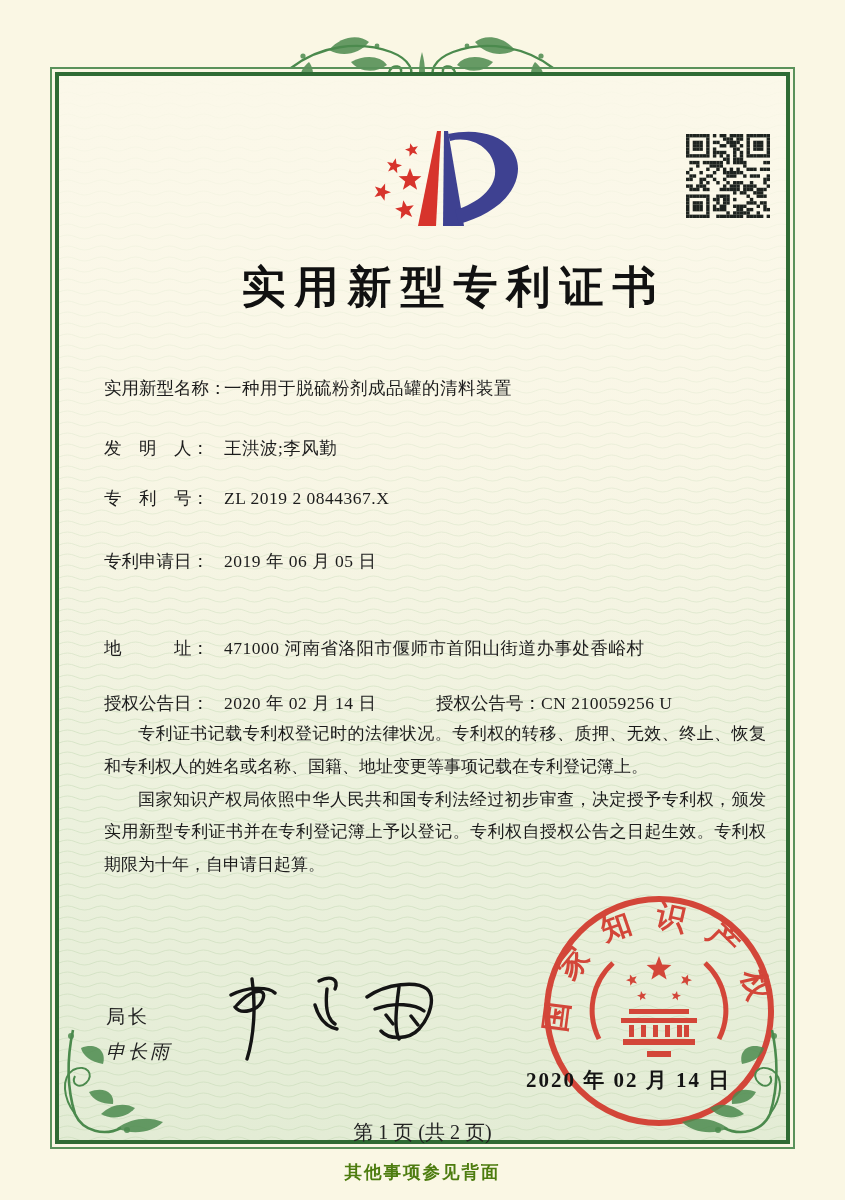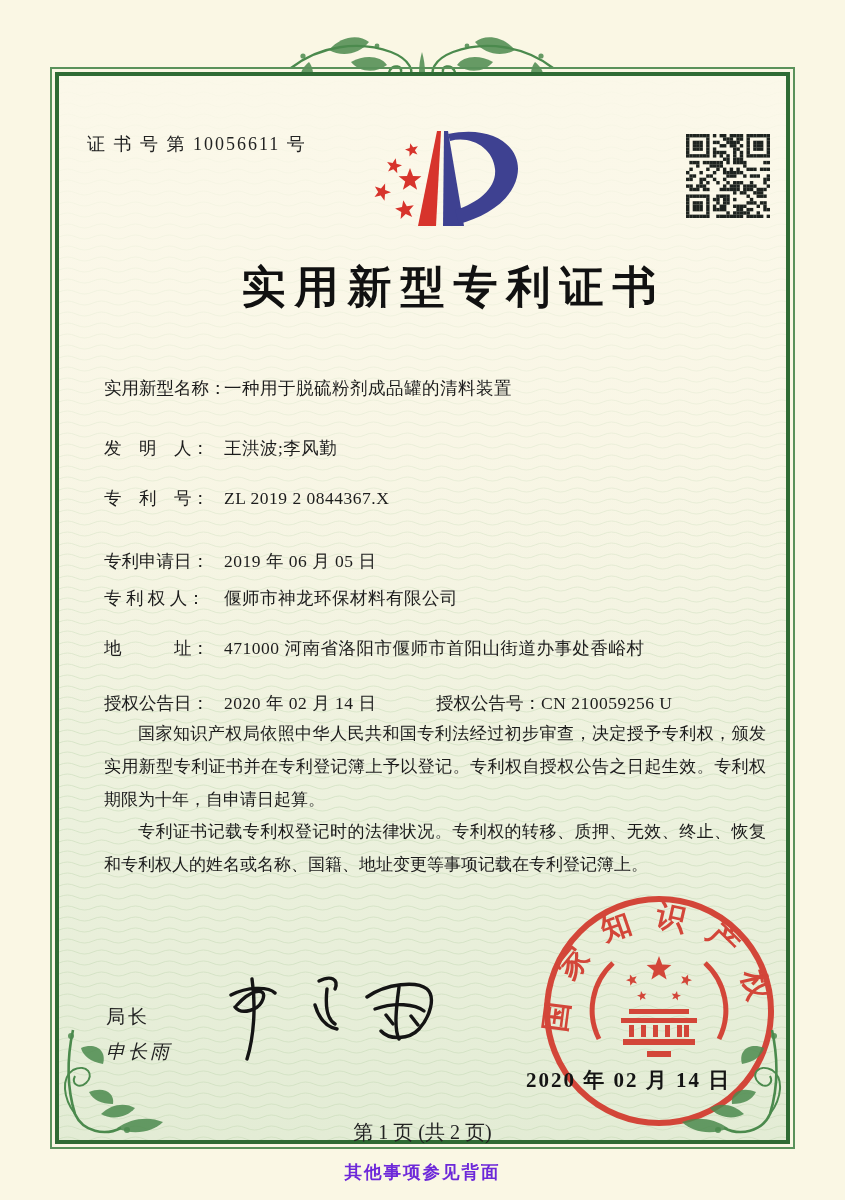--- a/index.html
+++ b/index.html
@@ -67,21 +67,21 @@
   .seal{position:absolute;left:452px;top:805px;}
   .seal-date{
     position:absolute;left:467px;top:990px;
     font-size:21px;letter-spacing:2px;color:#141414;font-weight:600;
   }
 
   
   .page-no{position:absolute;left:0;top:1043px;width:100%;text-align:center;font-size:20px;color:#222;}
   .reverse-note{
     position:absolute;left:0;top:1160px;width:100%;
-    text-align:center;font-size:17.5px;color:#6d28d9;letter-spacing:2px;font-weight:600;
+    text-align:center;font-size:17.5px;color:#4d7c0f;letter-spacing:2px;font-weight:600;
   }
 
   .orn{position:absolute;}
 </style>
 </head>
 <body>
 
 <div class="page">
 
   <svg class="orn" style="left:289px;top:34px;" width="266" height="66" viewBox="0 0 266 66">
@@ -197,21 +197,20 @@
           <path d="M0,997 q8.5,-4 17,0 t17,0 q8.5,-4 17,0 t17,0 q8.5,-4 17,0 t17,0 q8.5,-4 17,0 t17,0 q8.5,-4 17,0 t17,0 q8.5,-4 17,0 t17,0 q8.5,-4 17,0 t17,0 q8.5,-4 17,0 t17,0 q8.5,-4 17,0 t17,0 q8.5,-4 17,0 t17,0 q8.5,-4 17,0 t17,0 q8.5,-4 17,0 t17,0 q8.5,-4 17,0 t17,0 q8.5,-4 17,0 t17,0 q8.5,-4 17,0 t17,0 q8.5,-4 17,0 t17,0 q8.5,-4 17,0 t17,0 q8.5,-4 17,0 t17,0 q8.5,-4 17,0 t17,0 q8.5,-4 17,0 t17,0 q8.5,-4 17,0 t17,0 q8.5,-4 17,0 t17,0" fill="none" stroke="#c6dab7" stroke-width="1"></path>
           <path d="M0,1008 q8.5,-4 17,0 t17,0 q8.5,-4 17,0 t17,0 q8.5,-4 17,0 t17,0 q8.5,-4 17,0 t17,0 q8.5,-4 17,0 t17,0 q8.5,-4 17,0 t17,0 q8.5,-4 17,0 t17,0 q8.5,-4 17,0 t17,0 q8.5,-4 17,0 t17,0 q8.5,-4 17,0 t17,0 q8.5,-4 17,0 t17,0 q8.5,-4 17,0 t17,0 q8.5,-4 17,0 t17,0 q8.5,-4 17,0 t17,0 q8.5,-4 17,0 t17,0 q8.5,-4 17,0 t17,0 q8.5,-4 17,0 t17,0 q8.5,-4 17,0 t17,0 q8.5,-4 17,0 t17,0 q8.5,-4 17,0 t17,0 q8.5,-4 17,0 t17,0 q8.5,-4 17,0 t17,0" fill="none" stroke="#c6dab7" stroke-width="1"></path>
           <path d="M0,1019 q8.5,-4 17,0 t17,0 q8.5,-4 17,0 t17,0 q8.5,-4 17,0 t17,0 q8.5,-4 17,0 t17,0 q8.5,-4 17,0 t17,0 q8.5,-4 17,0 t17,0 q8.5,-4 17,0 t17,0 q8.5,-4 17,0 t17,0 q8.5,-4 17,0 t17,0 q8.5,-4 17,0 t17,0 q8.5,-4 17,0 t17,0 q8.5,-4 17,0 t17,0 q8.5,-4 17,0 t17,0 q8.5,-4 17,0 t17,0 q8.5,-4 17,0 t17,0 q8.5,-4 17,0 t17,0 q8.5,-4 17,0 t17,0 q8.5,-4 17,0 t17,0 q8.5,-4 17,0 t17,0 q8.5,-4 17,0 t17,0 q8.5,-4 17,0 t17,0 q8.5,-4 17,0 t17,0" fill="none" stroke="#c6dab7" stroke-width="1"></path>
           <path d="M0,1030 q8.5,-4 17,0 t17,0 q8.5,-4 17,0 t17,0 q8.5,-4 17,0 t17,0 q8.5,-4 17,0 t17,0 q8.5,-4 17,0 t17,0 q8.5,-4 17,0 t17,0 q8.5,-4 17,0 t17,0 q8.5,-4 17,0 t17,0 q8.5,-4 17,0 t17,0 q8.5,-4 17,0 t17,0 q8.5,-4 17,0 t17,0 q8.5,-4 17,0 t17,0 q8.5,-4 17,0 t17,0 q8.5,-4 17,0 t17,0 q8.5,-4 17,0 t17,0 q8.5,-4 17,0 t17,0 q8.5,-4 17,0 t17,0 q8.5,-4 17,0 t17,0 q8.5,-4 17,0 t17,0 q8.5,-4 17,0 t17,0 q8.5,-4 17,0 t17,0 q8.5,-4 17,0 t17,0" fill="none" stroke="#c6dab7" stroke-width="1"></path>
           <path d="M0,1041 q8.5,-4 17,0 t17,0 q8.5,-4 17,0 t17,0 q8.5,-4 17,0 t17,0 q8.5,-4 17,0 t17,0 q8.5,-4 17,0 t17,0 q8.5,-4 17,0 t17,0 q8.5,-4 17,0 t17,0 q8.5,-4 17,0 t17,0 q8.5,-4 17,0 t17,0 q8.5,-4 17,0 t17,0 q8.5,-4 17,0 t17,0 q8.5,-4 17,0 t17,0 q8.5,-4 17,0 t17,0 q8.5,-4 17,0 t17,0 q8.5,-4 17,0 t17,0 q8.5,-4 17,0 t17,0 q8.5,-4 17,0 t17,0 q8.5,-4 17,0 t17,0 q8.5,-4 17,0 t17,0 q8.5,-4 17,0 t17,0 q8.5,-4 17,0 t17,0 q8.5,-4 17,0 t17,0" fill="none" stroke="#c6dab7" stroke-width="1"></path>
           <path d="M0,1052 q8.5,-4 17,0 t17,0 q8.5,-4 17,0 t17,0 q8.5,-4 17,0 t17,0 q8.5,-4 17,0 t17,0 q8.5,-4 17,0 t17,0 q8.5,-4 17,0 t17,0 q8.5,-4 17,0 t17,0 q8.5,-4 17,0 t17,0 q8.5,-4 17,0 t17,0 q8.5,-4 17,0 t17,0 q8.5,-4 17,0 t17,0 q8.5,-4 17,0 t17,0 q8.5,-4 17,0 t17,0 q8.5,-4 17,0 t17,0 q8.5,-4 17,0 t17,0 q8.5,-4 17,0 t17,0 q8.5,-4 17,0 t17,0 q8.5,-4 17,0 t17,0 q8.5,-4 17,0 t17,0 q8.5,-4 17,0 t17,0 q8.5,-4 17,0 t17,0 q8.5,-4 17,0 t17,0" fill="none" stroke="#c6dab7" stroke-width="1"></path>
           <path d="M0,1063 q8.5,-4 17,0 t17,0 q8.5,-4 17,0 t17,0 q8.5,-4 17,0 t17,0 q8.5,-4 17,0 t17,0 q8.5,-4 17,0 t17,0 q8.5,-4 17,0 t17,0 q8.5,-4 17,0 t17,0 q8.5,-4 17,0 t17,0 q8.5,-4 17,0 t17,0 q8.5,-4 17,0 t17,0 q8.5,-4 17,0 t17,0 q8.5,-4 17,0 t17,0 q8.5,-4 17,0 t17,0 q8.5,-4 17,0 t17,0 q8.5,-4 17,0 t17,0 q8.5,-4 17,0 t17,0 q8.5,-4 17,0 t17,0 q8.5,-4 17,0 t17,0 q8.5,-4 17,0 t17,0 q8.5,-4 17,0 t17,0 q8.5,-4 17,0 t17,0 q8.5,-4 17,0 t17,0" fill="none" stroke="#c6dab7" stroke-width="1"></path>
         </svg>
       <div class="wave-fade"></div>
 
-      <div class="cert-no">证 书 号 第 10056611 号</div>
 
       <svg class="logo" width="200" height="128" viewBox="0 0 200 128">
         <g id="logo-stars" fill="#d7342c">
             <path d="M66.2,21.2L69.1,25.3L73.9,24.2L70.9,28.2L73.4,32.4L68.8,30.8L65.5,34.5L65.5,29.6L61.0,27.6L65.7,26.1Z" fill="#d7342c"></path>
             <path d="M51.7,36.2L52.5,41.8L58.0,43.2L52.9,45.7L53.3,51.3L49.3,47.3L44.1,49.4L46.7,44.4L43.1,40.0L48.6,40.9Z" fill="#d7342c"></path>
             <path d="M66.0,46.0L69.0,53.9L77.4,54.3L70.8,59.6L73.1,67.7L66.0,63.0L58.9,67.7L61.2,59.6L54.6,54.3L63.0,53.9Z" fill="#d7342c"></path>
             <path d="M41.1,61.5L41.1,67.9L47.0,70.3L41.0,72.3L40.5,78.7L36.7,73.6L30.5,75.0L34.2,69.9L30.9,64.5L37.0,66.4Z" fill="#d7342c"></path>
             <path d="M59.3,78.2L62.8,84.2L69.8,83.3L65.2,88.6L68.2,94.9L61.7,92.1L56.6,97.0L57.3,90.0L51.1,86.6L58.0,85.1Z" fill="#d7342c"></path>
           </g>
         <polygon points="93,9 97,9 92,104 74,104" fill="#d7342c"></polygon>
@@ -541,33 +540,30 @@
       </div>
       <div class="field-row r2">
         <span class="flabel">发　明　人：</span><span class="fvalue">王洪波;李风勤</span>
       </div>
       <div class="field-row r3">
         <span class="flabel">专　利　号：</span><span class="fvalue">ZL 2019 2 0844367.X</span>
       </div>
       <div class="field-row r4">
         <span class="flabel">专利申请日：</span><span class="fvalue">2019 年 06 月 05 日</span>
       </div>
-      <div class="field-row r5">
-        <span class="flabel">专 利 权 人：</span><span class="fvalue">偃师市神龙环保材料有限公司</span>
-      </div>
       <div class="field-row r6">
         <span class="flabel">地　　　址：</span><span class="fvalue">471000 河南省洛阳市偃师市首阳山街道办事处香峪村</span>
       </div>
       <div class="field-row r7">
         <span class="flabel">授权公告日：</span><span class="fvalue fvalue-fixed">2020 年 02 月 14 日</span><span class="flabel" style="width:auto">授权公告号：</span><span class="fvalue">CN 210059256 U</span>
       </div>
 
       <div class="body-text">
+        <p>专利证书记载专利权登记时的法律状况。专利权的转移、质押、无效、终止、恢复和专利权人的姓名或名称、国籍、地址变更等事项记载在专利登记簿上。</p>
         <p>国家知识产权局依照中华人民共和国专利法经过初步审查，决定授予专利权，颁发实用新型专利证书并在专利登记簿上予以登记。专利权自授权公告之日起生效。专利权期限为十年，自申请日起算。</p>
-        <p>专利证书记载专利权登记时的法律状况。专利权的转移、质押、无效、终止、恢复和专利权人的姓名或名称、国籍、地址变更等事项记载在专利登记簿上。</p>
       </div>
 
       <div class="signer-title">局长</div>
       <div class="signer-name">申长雨</div>
 
       <svg class="signature" width="235" height="100" viewBox="0 0 235 100">
         <g fill="none" stroke="#141414" stroke-width="3.4" stroke-linecap="round" stroke-linejoin="round">
           <path d="M18,34 C32,18 48,16 44,28 C40,40 22,44 16,36"></path>
           <path d="M12,24 C30,15 50,16 56,22"></path>
           <path d="M33,8 C37,34 35,66 28,88"></path>

